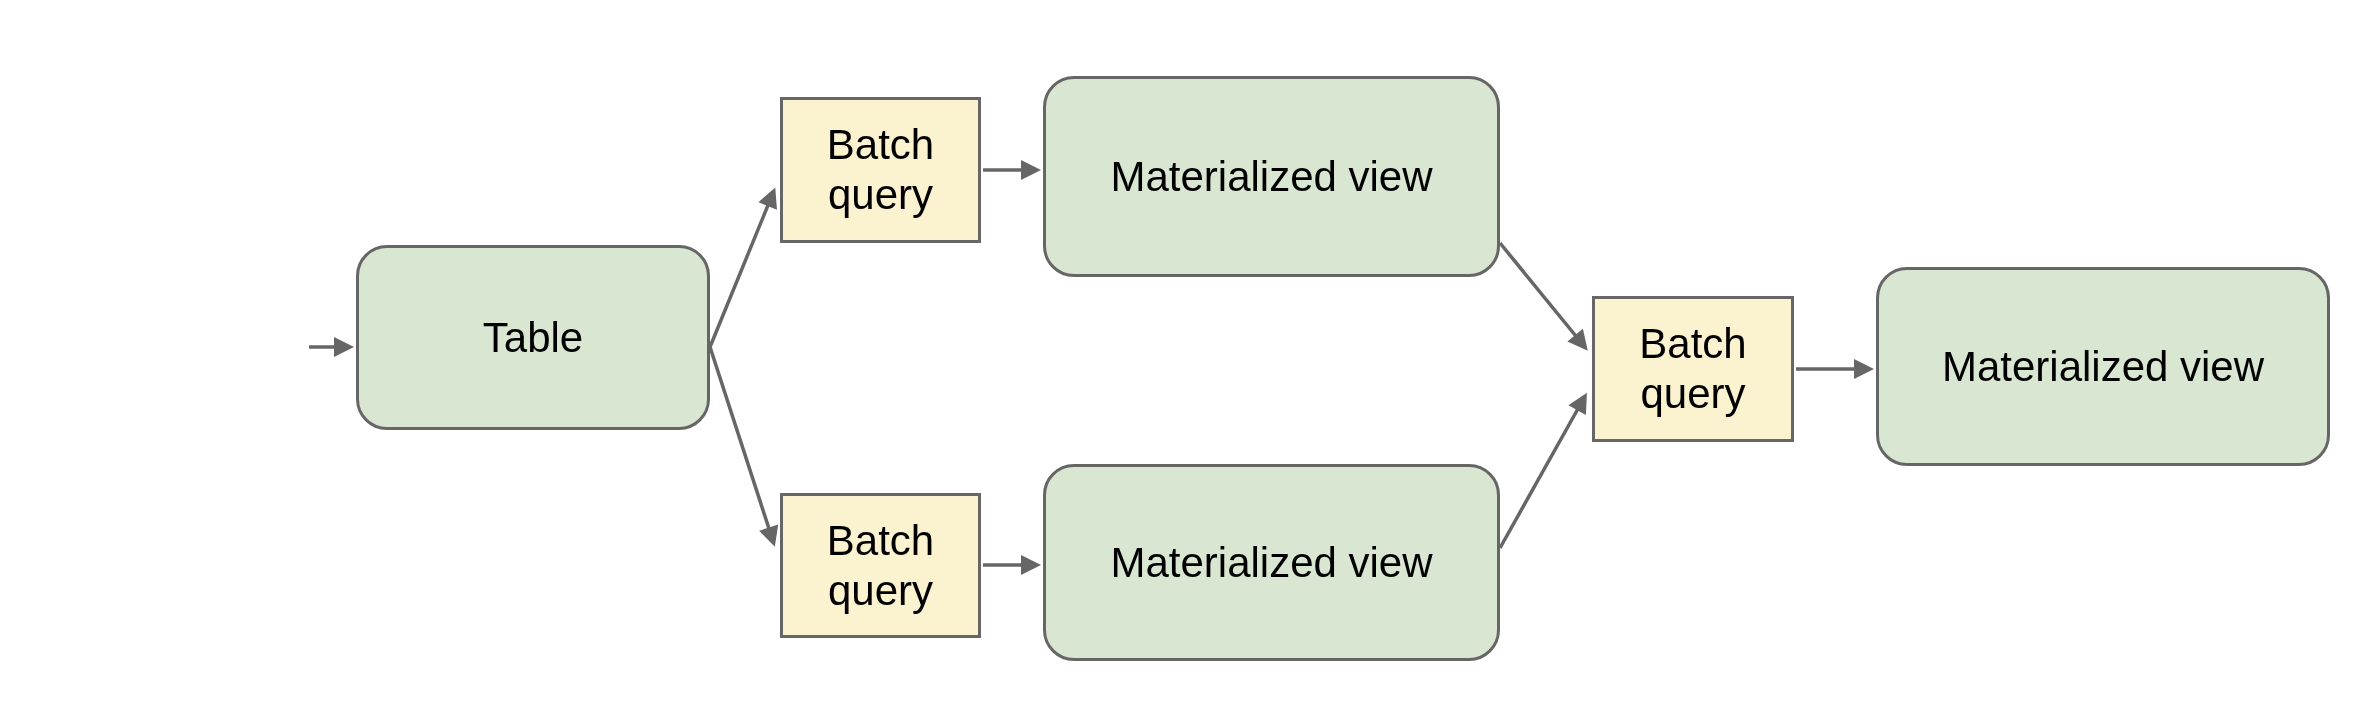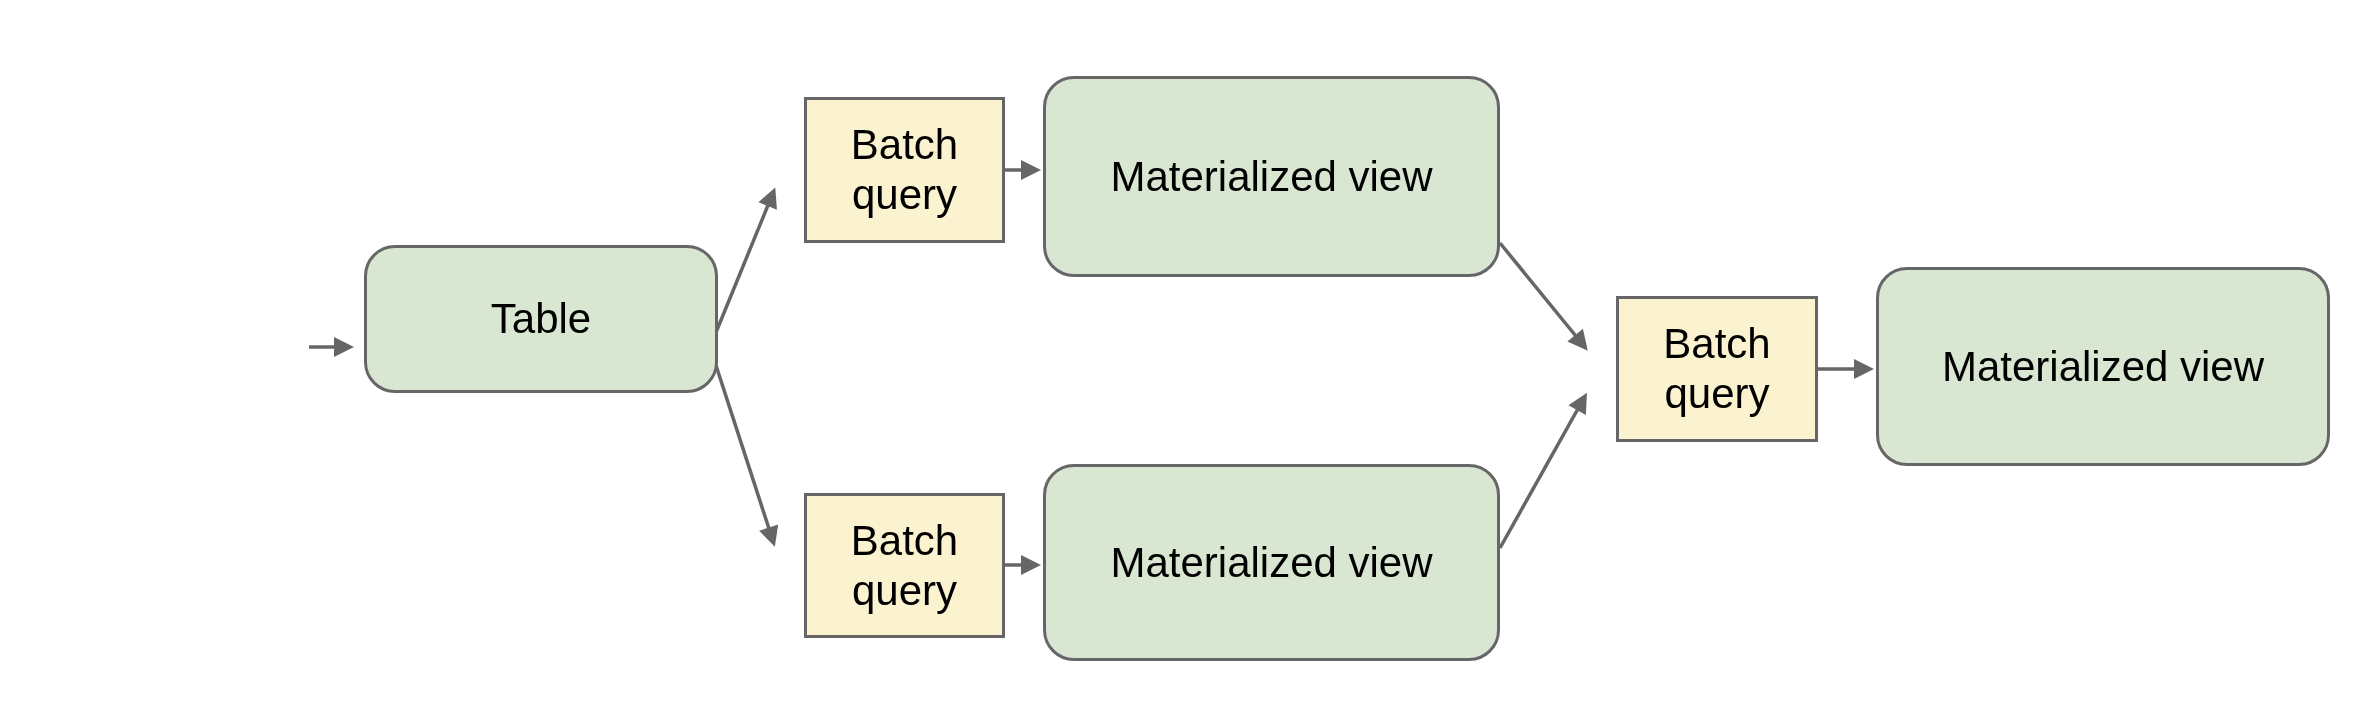--- a/index.html
+++ b/index.html
@@ -39,21 +39,20 @@
     justify-content: center;
     text-align: center;
     font-size: 42px;
     line-height: 1.18;
     color: var(--text-color, #000000);
   }
   .node.yellow {
     background: var(--yellow-fill, #FBF2CF);
     border: 3.5px solid var(--node-border, #666666);
     border-radius: 0;
-    margin-left: 24px;
   }
   .node.green {
     background: var(--green-fill, #D9E7D2);
     border: 3.5px solid var(--node-border, #666666);
     border-radius: 31px;
   }
   .node span {
     display: block;
     padding: 0 3px;
   }
@@ -73,21 +72,21 @@
     <line x1="710" y1="347" x2="773" y2="193" marker-end="url(#arrowhead)"></line>
     <line x1="710" y1="347" x2="773" y2="541" marker-end="url(#arrowhead)"></line>
     <line x1="983" y1="170" x2="1035" y2="170" marker-end="url(#arrowhead)"></line>
     <line x1="983" y1="565" x2="1035" y2="565" marker-end="url(#arrowhead)"></line>
     <line x1="1500" y1="243" x2="1584" y2="346" marker-end="url(#arrowhead)"></line>
     <line x1="1500" y1="548" x2="1584" y2="398" marker-end="url(#arrowhead)"></line>
     <line x1="1796" y1="369" x2="1868" y2="369" marker-end="url(#arrowhead)"></line>
   </svg>
 
 
-  <div class="node green" style="left:364px;  top:245px; width:354px; height:148px">
+  <div class="node green" style="left:356px;  top:245px; width:354px; height:185px">
     <span>Table</span>
   </div>
 
   <div class="node yellow" style="left:780px;  top:97px;  width:201px; height:146px">
     <span>Batch query</span>
   </div>
 
   <div class="node green" style="left:1043px; top:76px;  width:457px; height:201px">
     <span>Materialized view</span>
   </div>

